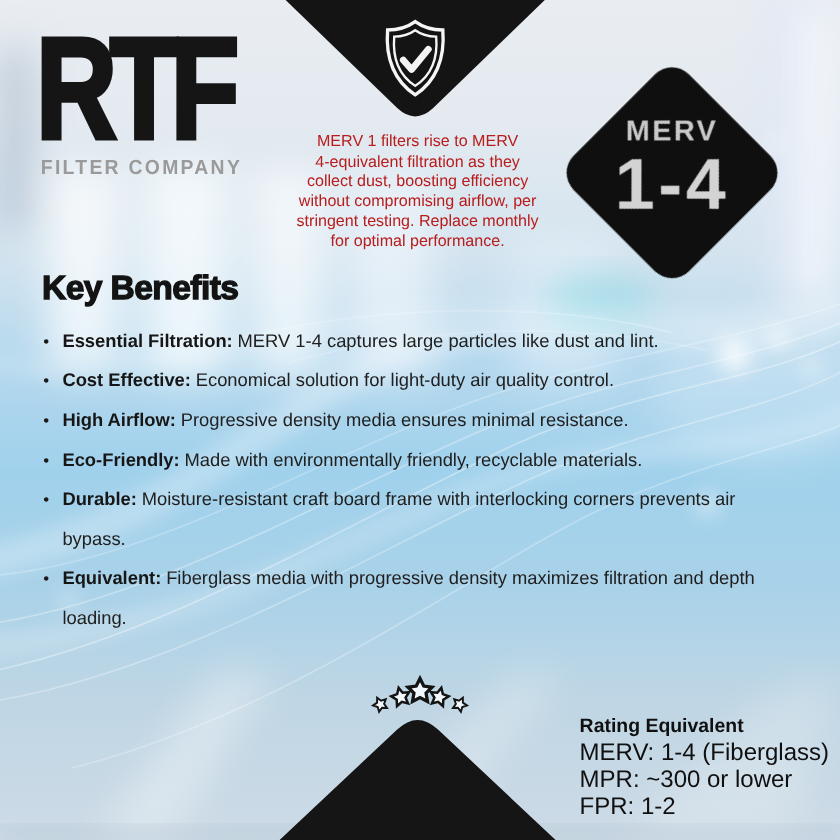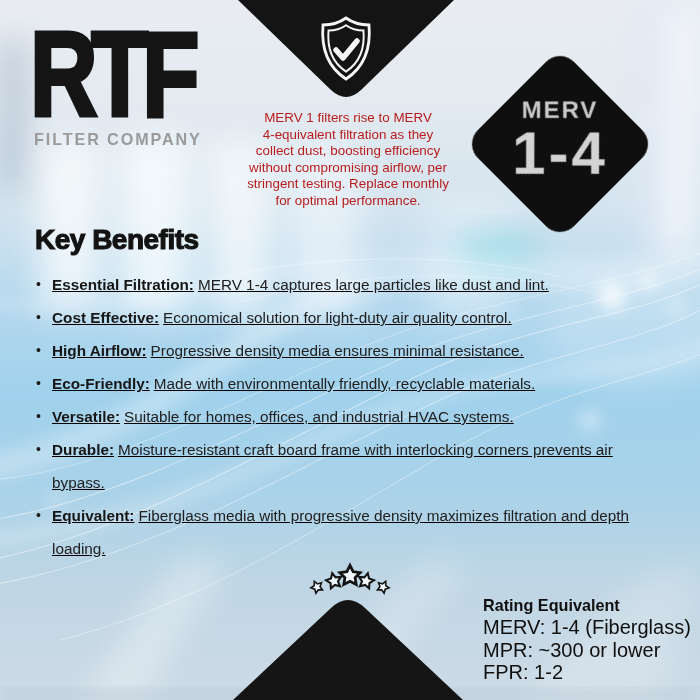--- a/index.html
+++ b/index.html
@@ -43,21 +43,21 @@
   .badge-range{font-size:60px;font-weight:bold;letter-spacing:3px;color:#d3d3d3;line-height:1;}
 
   
   .benefits-heading{
     position:absolute;left:35px;top:224px;
     font-size:28px;font-weight:bold;letter-spacing:-.5px;color:#131313;
     -webkit-text-stroke:1.1px #131313;
   }
   .benefits-list{
     position:absolute;left:35px;top:268px;width:598px;
-    list-style:none;margin:0;padding:0;text-decoration:underline;
+    list-style:none;margin:0;padding:0;
   }
   .benefits-list li{
     position:relative;padding-left:17px;margin:0;
     font-size:15.3px;line-height:33px;color:#202020;
   }
   .benefits-list li::before{
     content:"\2022";position:absolute;left:1px;top:0;
     font-size:14px;color:#1a1a1a;
   }
   .benefit-label{font-weight:bold;color:#161616;padding-right:4px;}
@@ -176,23 +176,20 @@
     <li>
       <span class="benefit-label">Cost Effective:</span><span class="benefit-text">Economical solution for light-duty air quality control.</span>
     </li>
     <li>
       <span class="benefit-label">High Airflow:</span><span class="benefit-text">Progressive density media ensures minimal resistance.</span>
     </li>
     <li>
       <span class="benefit-label">Eco-Friendly:</span><span class="benefit-text">Made with environmentally friendly, recyclable materials.</span>
     </li>
     <li>
-      <span class="benefit-label">Versatile:</span><span class="benefit-text">Suitable for homes, offices, and industrial HVAC systems.</span>
-    </li>
-    <li>
       <span class="benefit-label">Durable:</span><span class="benefit-text">Moisture-resistant craft board frame with interlocking corners prevents air bypass.</span>
     </li>
     <li>
       <span class="benefit-label">Equivalent:</span><span class="benefit-text">Fiberglass media with progressive density maximizes filtration and depth loading.</span>
     </li>
   </ul>
 
   <svg class="stars-svg" width="104" height="44" viewBox="0 0 104 44">
     <defs>
       <path id="star" d="M0,-10 L2.94,-4.05 L9.51,-3.09 L4.76,1.55 L5.88,8.09 L0,5 L-5.88,8.09 L-4.76,1.55 L-9.51,-3.09 L-2.94,-4.05 Z"></path>

